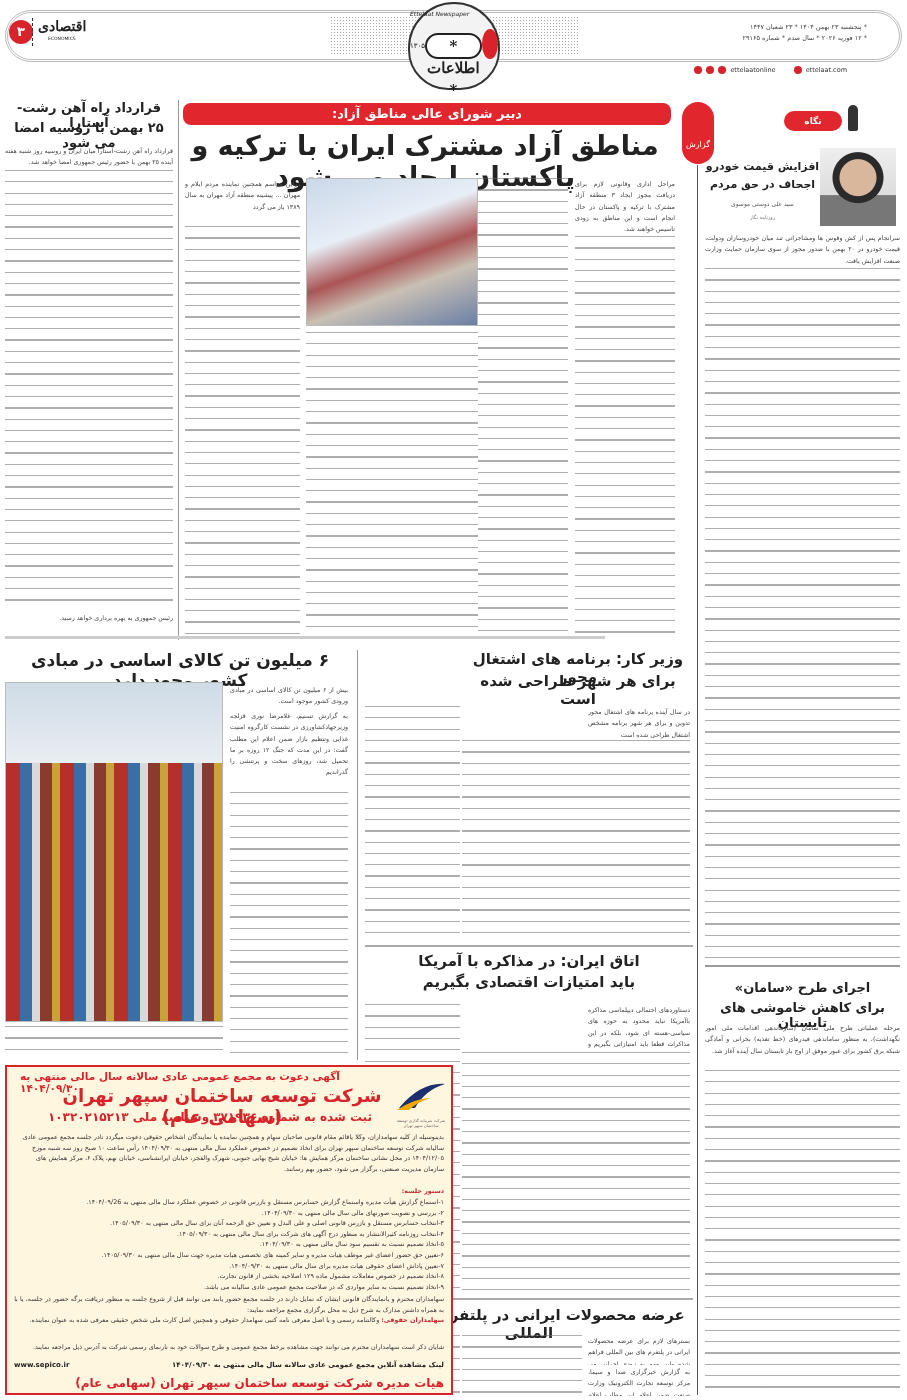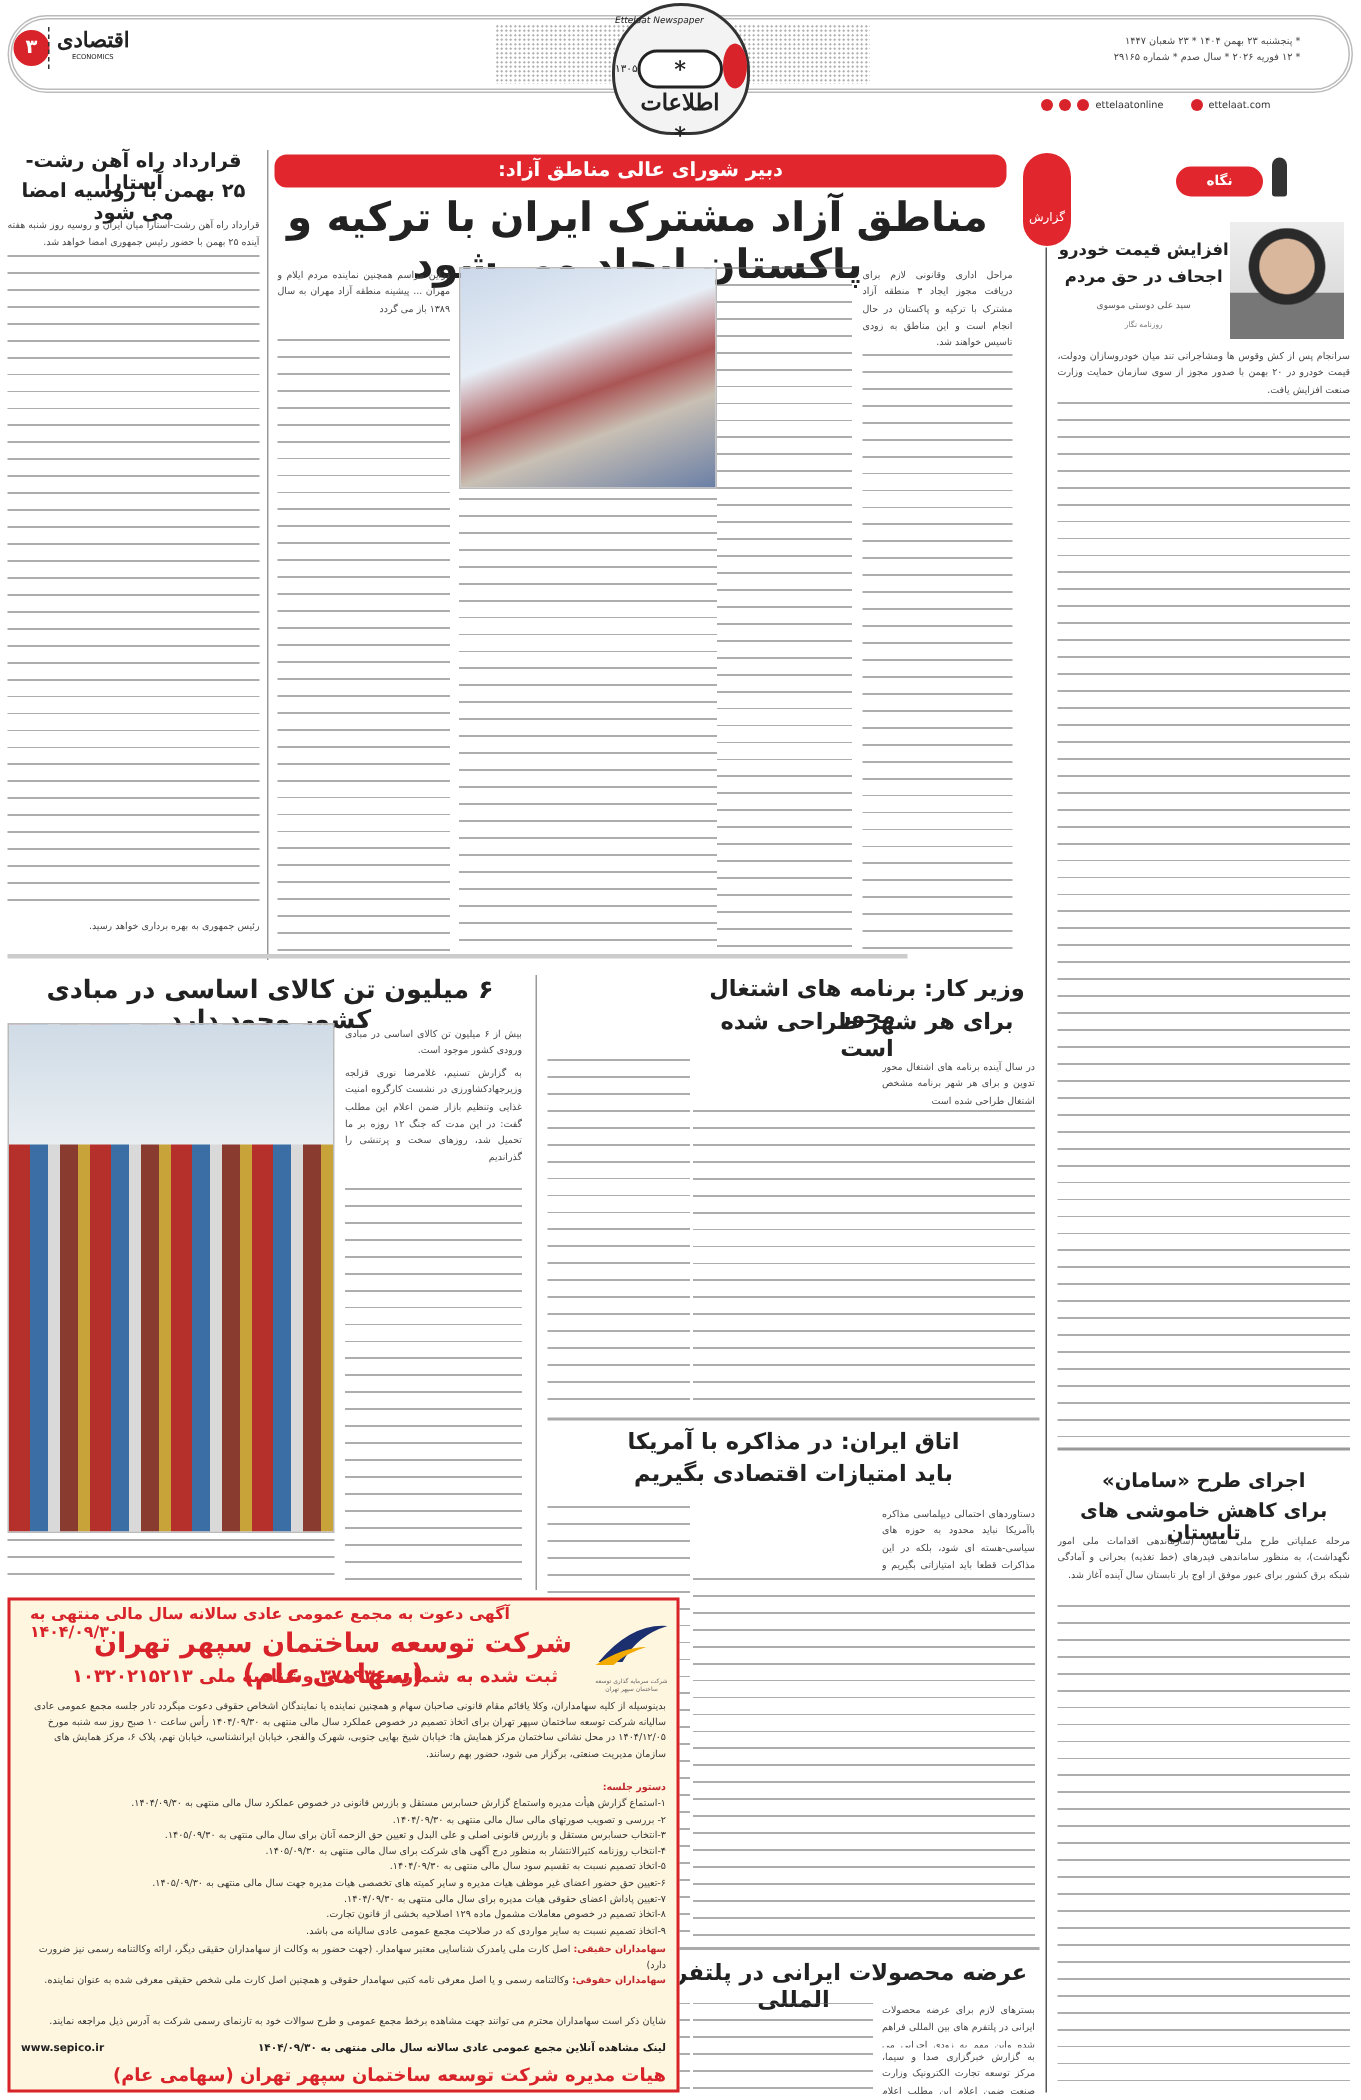--- a/index.html
+++ b/index.html
@@ -144,32 +144,32 @@
 <div class="abs ad-logo">
   <svg width="52" height="36" viewBox="0 0 52 36">
       <path d="M4 30 Q26 4 50 6 Q30 12 20 30 Z" fill="#1c2f6e"></path>
       <path d="M2 32 Q20 20 36 20 Q22 24 14 32 Z" fill="#f2a900"></path>
     </svg>
   <div style="font-size:4px;color:#666;text-align:center;">شرکت سرمایه گذاری توسعه ساختمان سپهر تهران</div>
 </div>
 <div class="abs ad-body" style="top:1132px;">بدینوسیله از کلیه سهامداران، وکلا یاقائم مقام قانونی صاحبان سهام و همچنین نماینده یا نمایندگان اشخاص حقوقی دعوت میگردد تادر جلسه مجمع عمومی عادی سالیانه شرکت توسعه ساختمان سپهر تهران برای اتخاذ تصمیم در خصوص عملکرد سال مالی منتهی به ۱۴۰۴/۰۹/۳۰ رأس ساعت ۱۰ صبح روز سه شنبه مورخ ۱۴۰۴/۱۲/۰۵ در محل نشانی ساختمان مرکز همایش ها: خیابان شیخ بهایی جنوبی، شهرک والفجر، خیابان ایرانشناسی، خیابان نهم، پلاک ۶، مرکز همایش های سازمان مدیریت صنعتی، برگزار می شود، حضور بهم رسانند.</div>
 <div class="abs ad-body" style="top:1186px;font-weight:bold;color:#c0272d;">دستور جلسه:</div>
 <div class="abs ad-body" style="top:1197px;">
-  <div>۱-استماع گزارش هیأت مدیره واستماع گزارش حسابرس مستقل و بازرس قانونی در خصوص عملکرد سال مالی منتهی به ۱۴۰۴/۰۹/۳۰.</div>
+  <div>۱-استماع گزارش هیأت مدیره واستماع گزارش حسابرس مستقل و بازرس قانونی در خصوص عملکرد سال مالی منتهی به ۱۴۰۴/۰۹/26.</div>
   <div>۲- بررسی و تصویب صورتهای مالی سال مالی منتهی به ۱۴۰۴/۰۹/۳۰.</div>
   <div>۳-انتخاب حسابرس مستقل و بازرس قانونی اصلی و علی البدل و تعیین حق الزحمه آنان برای سال مالی منتهی به ۱۴۰۵/۰۹/۳۰.</div>
   <div>۴-انتخاب روزنامه کثیرالانتشار به منظور درج آگهی های شرکت برای سال مالی منتهی به ۱۴۰۵/۰۹/۳۰.</div>
   <div>۵-اتخاذ تصمیم نسبت به تقسیم سود سال مالی منتهی به ۱۴۰۴/۰۹/۳۰.</div>
   <div>۶-تعیین حق حضور اعضای غیر موظف هیات مدیره و سایر کمیته های تخصصی هیات مدیره جهت سال مالی منتهی به ۱۴۰۵/۰۹/۳۰.</div>
   <div>۷-تعیین پاداش اعضای حقوقی هیات مدیره برای سال مالی منتهی به ۱۴۰۴/۰۹/۳۰.</div>
   <div>۸-اتخاذ تصمیم در خصوص معاملات مشمول ماده ۱۲۹ اصلاحیه بخشی از قانون تجارت.</div>
   <div>۹-اتخاذ تصمیم نسبت به سایر مواردی که در صلاحیت مجمع عمومی عادی سالیانه می باشد.</div>
 </div>
 <div class="abs ad-body" style="top:1294px;">
-  <div><b>سهامداران حقیقی:</b> <span>اصل کارت ملی یامدرک شناسایی معتبر سهامدار. (جهت حضور به وکالت از سهامداران حقیقی دیگر، ارائه وکالتنامه رسمی نیز ضرورت دارد)</span></div>
+  <div>سهامداران محترم و یانمایندگان قانونی ایشان که تمایل دارند در جلسه مجمع حضور یابند می توانند قبل از شروع جلسه به منظور دریافت برگه حضور در جلسه، یا با به همراه داشتن مدارک به شرح ذیل به محل برگزاری مجمع مراجعه نمایند:</div>
   <div><b>سهامداران حقوقی:</b> <span>وکالتنامه رسمی و یا اصل معرفی نامه کتبی سهامدار حقوقی و همچنین اصل کارت ملی شخص حقیقی معرفی شده به عنوان نماینده.</span></div>
 </div>
 <div class="abs ad-body" style="top:1342px;">شایان ذکر است سهامداران محترم می توانند جهت مشاهده برخط مجمع عمومی و طرح سوالات خود به تارنمای رسمی شرکت به آدرس ذیل مراجعه نمایند.</div>
 <div class="abs ad-link" style="display:flex;justify-content:space-between;">
   <span>لینک مشاهده آنلاین مجمع عمومی عادی سالانه سال مالی منتهی به ۱۴۰۴/۰۹/۳۰</span>
   <span style="direction:ltr;">www.sepico.ir</span>
 </div>
 <div class="abs ad-footer">هیات مدیره شرکت توسعه ساختمان سپهر تهران (سهامی عام)</div>
 
 </body></html>

